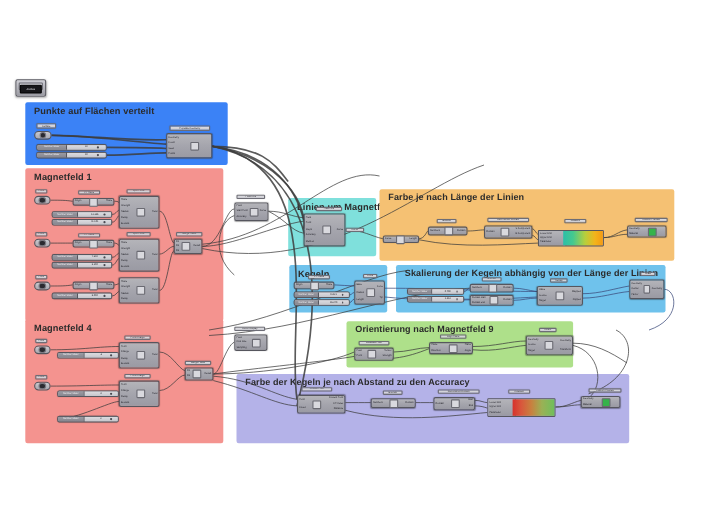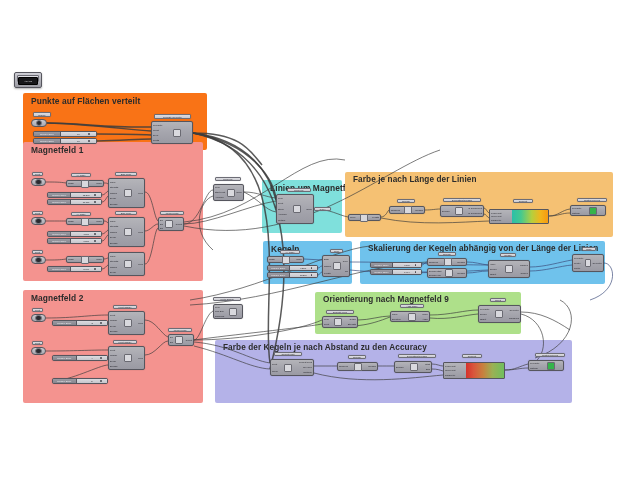--- a/index.html
+++ b/index.html
@@ -126,28 +126,28 @@
 <body>
 
 <div id="canvas">
 
   <div class="toolbar" style="left:14px;top:72px;width:28px;height:16px;">
     <div class="tbar">Anzeigen</div>
     <div class="tbody">An/Aus</div>
   </div>
 
   <div id="groups-layer">
-      <div class="group" style="left: 23px; top: 93px; width: 184px; height: 57px; background: #f97316;">
+      <div class="group" style="left: 23px; top: 93px; width: 184px; height: 57px; background: #3b82f6;">
         <div class="group-title" style="font-size: 8.4px;">Punkte auf Flächen verteilt</div>
       </div>
-      <div class="group" style="left: 23px; top: 142px; width: 180px; height: 139px; background: rgb(244, 147, 143);">
+      <div class="group" style="left: 23px; top: 153px; width: 180px; height: 139px; background: rgb(244, 147, 143);">
         <div class="group-title" style="font-size: 8.4px;">Magnetfeld 1</div>
       </div>
       <div class="group" style="left: 23px; top: 290px; width: 180px; height: 113px; background: rgb(244, 147, 143);">
-        <div class="group-title" style="font-size: 8.4px;">Magnetfeld 2</div>
+        <div class="group-title" style="font-size: 8.4px;">Magnetfeld 4</div>
       </div>
       <div class="group" style="left: 262px; top: 180px; width: 80px; height: 53px; background: rgb(127, 224, 220);">
         <div class="group-title" style="font-size: 8.4px;">Linien um Magnetfeld</div>
       </div>
       <div class="group" style="left: 345px; top: 172px; width: 268px; height: 65px; background: rgb(245, 193, 115);">
         <div class="group-title" style="font-size: 8.2px;">Farbe je nach Länge der Linien</div>
       </div>
       <div class="group" style="left: 263px; top: 241px; width: 89px; height: 43px; background: rgb(111, 194, 236);">
         <div class="group-title" style="font-size: 8.4px;">Kegeln</div>
       </div>

